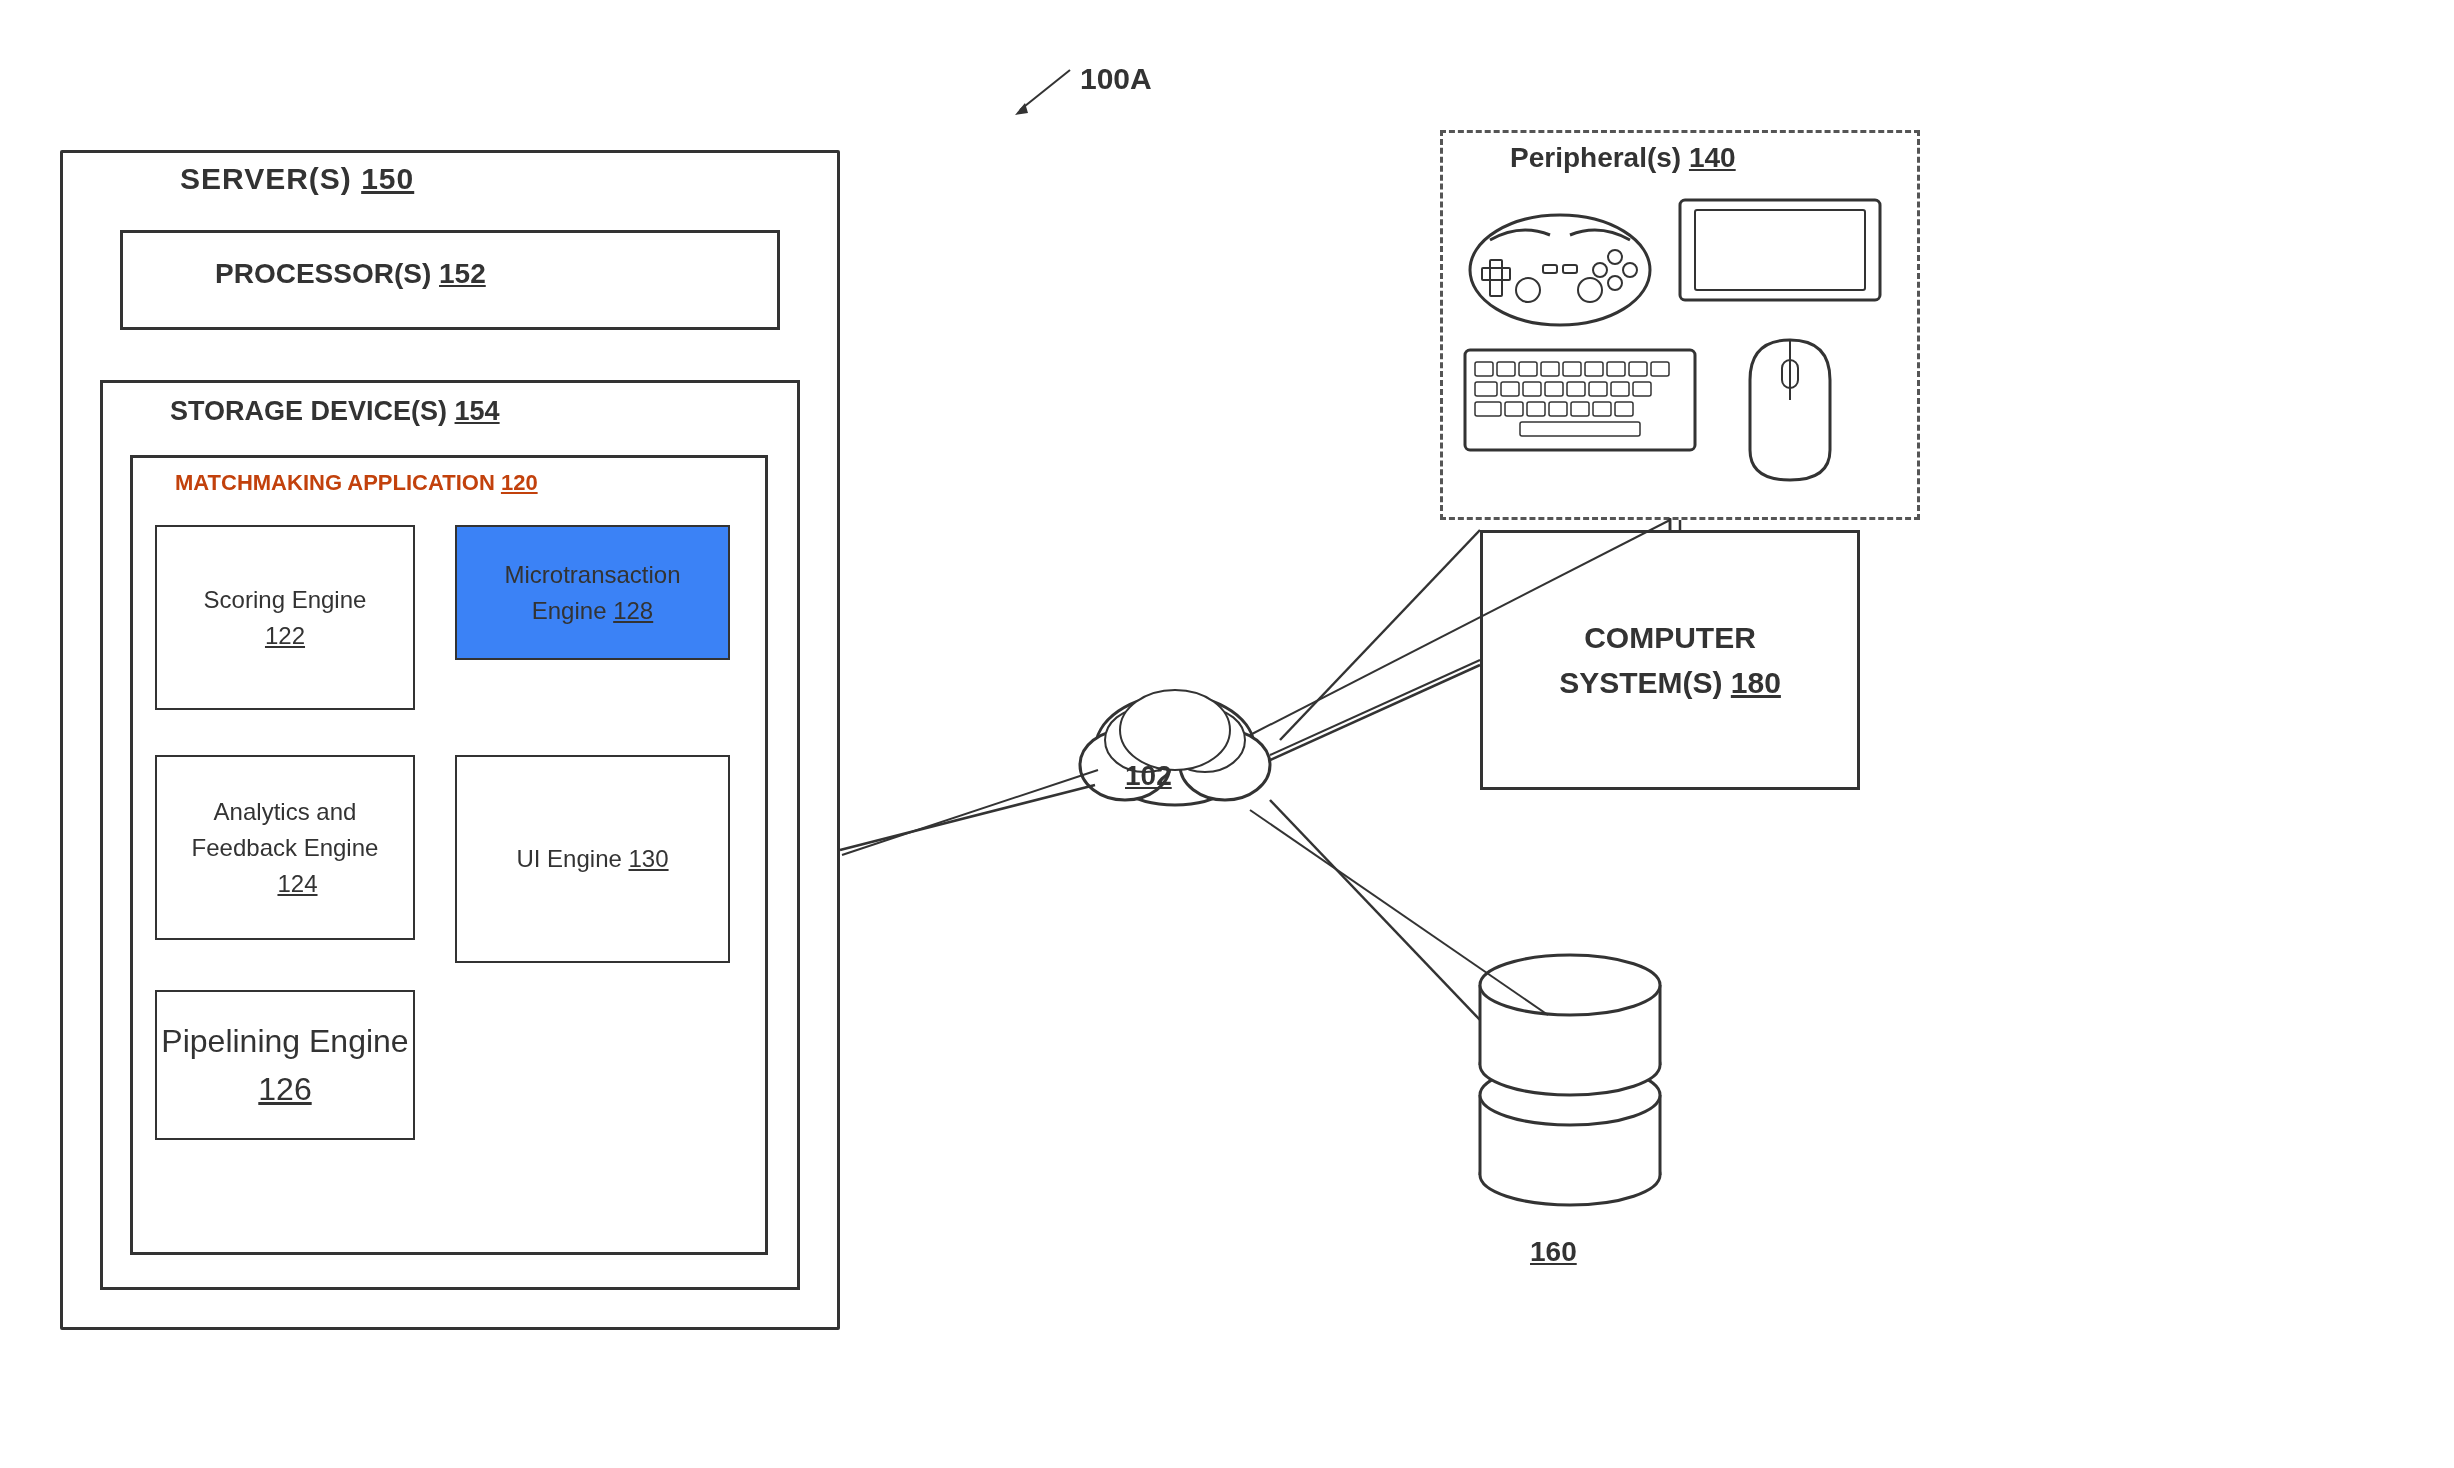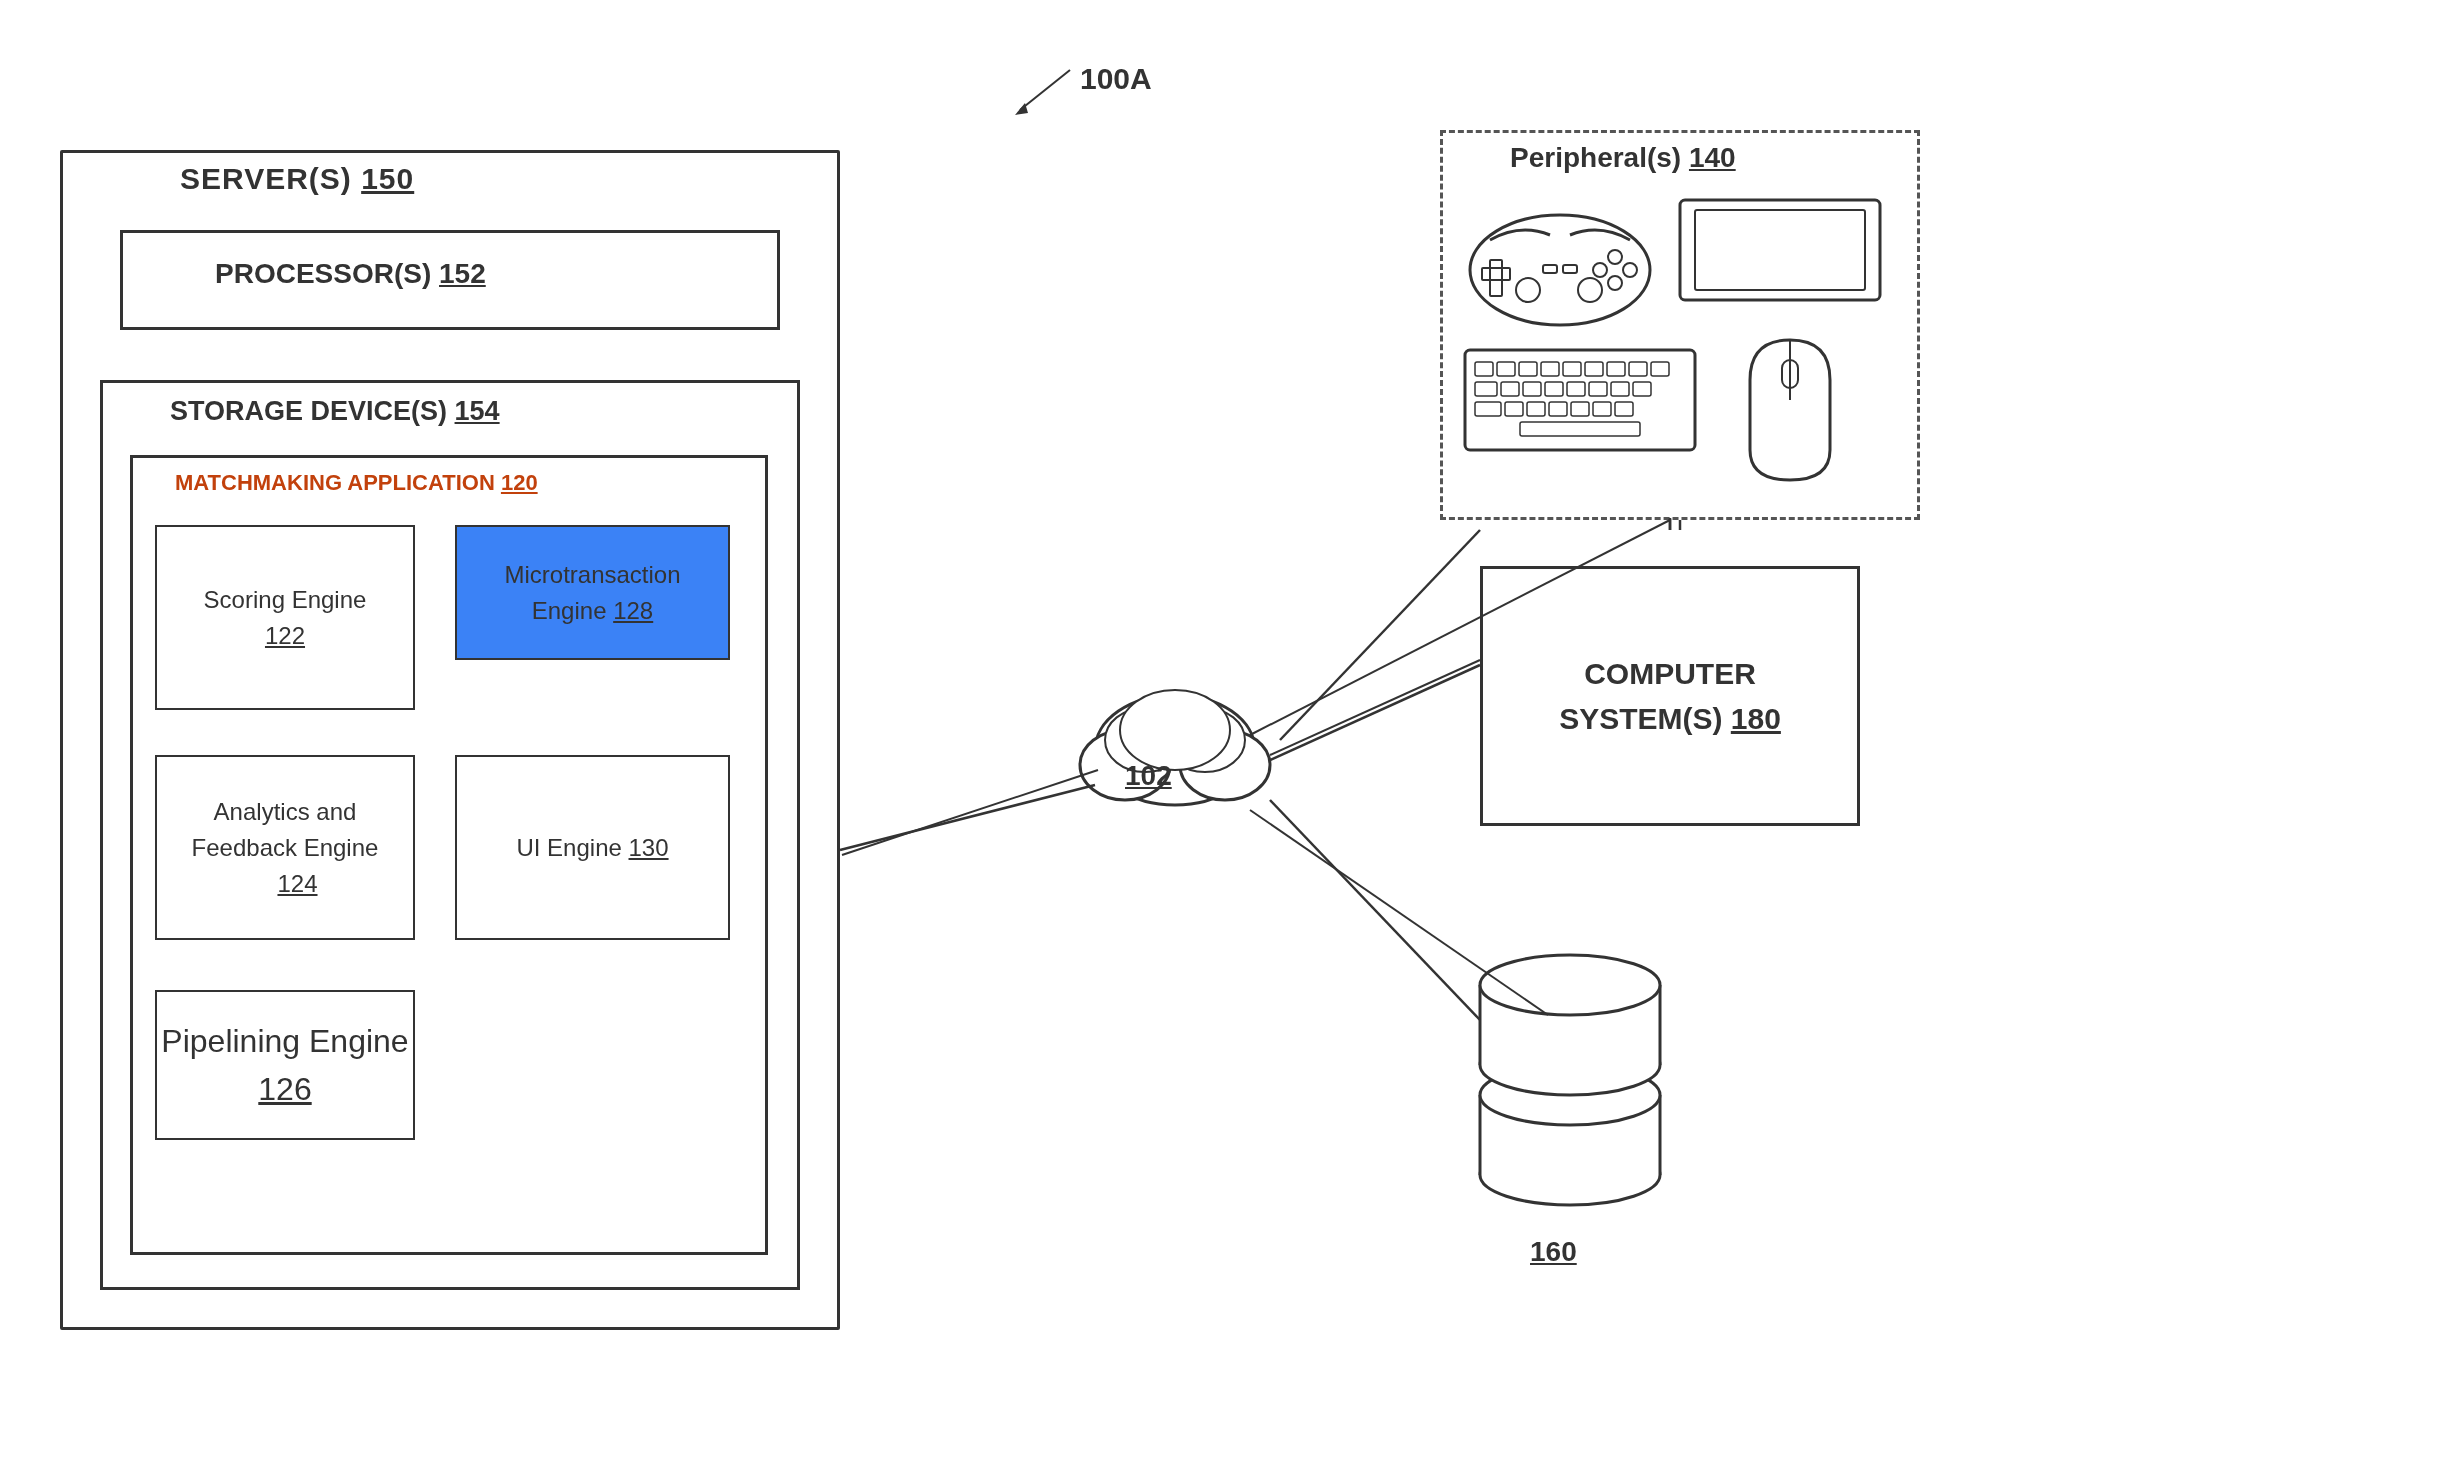--- a/index.html
+++ b/index.html
@@ -75,21 +75,21 @@
       Microtransaction<br>Engine <span style="text-decoration:underline;">128</span>
     </div>
   </div>
 
   <div style="position:absolute; top:755px; left:155px; width:260px; height:185px; border:2px solid #333; background:#fff; display:flex; align-items:center; justify-content:center; text-align:center;">
     <div style="font-size:24px; color:#333; line-height:1.5;">
       Analytics and<br>Feedback Engine<br><span style="text-decoration:underline;margin-left:25px;">124</span>
     </div>
   </div>
 
-  <div style="position:absolute; top:755px; left:455px; width:275px; height:185px; border:2px solid #333; background:#fff; display:flex; align-items:center; justify-content:center; text-align:right;">
+  <div style="position:absolute; top:755px; left:455px; width:275px; height:208px; border:2px solid #333; background:#fff; display:flex; align-items:center; justify-content:center; text-align:right;">
     <div style="font-size:24px; color:#333; line-height:1.5;">
       UI Engine <span style="text-decoration:underline;">130</span>
     </div>
   </div>
 
   <div style="position:absolute; top:990px; left:155px; width:260px; height:150px; border:2px solid #333; background:#fff; display:flex; align-items:center; justify-content:center; text-align:center;">
     <div style="font-size:32px; color:#333; line-height:1.5;">
       Pipelining Engine<br><span style="text-decoration:underline;">126</span>
     </div>
   </div>
@@ -162,21 +162,21 @@
 
   <svg style="position:absolute; top:330px; left:1730px;" width="120" height="160">
 
     <path d="M20,50 Q20,10 60,10 Q100,10 100,50 L100,120 Q100,150 60,150 Q20,150 20,120 Z" fill="none" stroke="#333" stroke-width="3"></path>
 
     <line x1="60" y1="10" x2="60" y2="70" stroke="#333" stroke-width="2"></line>
 
     <rect x="52" y="30" width="16" height="28" rx="8" fill="none" stroke="#333" stroke-width="2"></rect>
   </svg>
 
-  <div style="position:absolute; top:530px; left:1480px; width:380px; height:260px; border:3px solid #333; background:#fff; display:flex; align-items:center; justify-content:center; text-align:center;margin-top:36px;">
+  <div style="position:absolute; top:530px; left:1480px; width:380px; height:260px; border:3px solid #333; background:#fff; display:flex; align-items:center; justify-content:center; text-align:center;">
     <div style="font-size:30px; font-weight:bold; color:#333; line-height:1.5;">
       COMPUTER<br>SYSTEM(S) <span style="text-decoration:underline;">180</span>
     </div>
   </div>
 
   <svg style="position:absolute; top:660px; left:1050px;" width="250" height="220">
 
     <g transform="translate(125,90)">
       <ellipse cx="0" cy="0" rx="80" ry="55" fill="none" stroke="#333" stroke-width="3"></ellipse>
       <ellipse cx="-50" cy="15" rx="45" ry="35" fill="white" stroke="#333" stroke-width="3"></ellipse>

